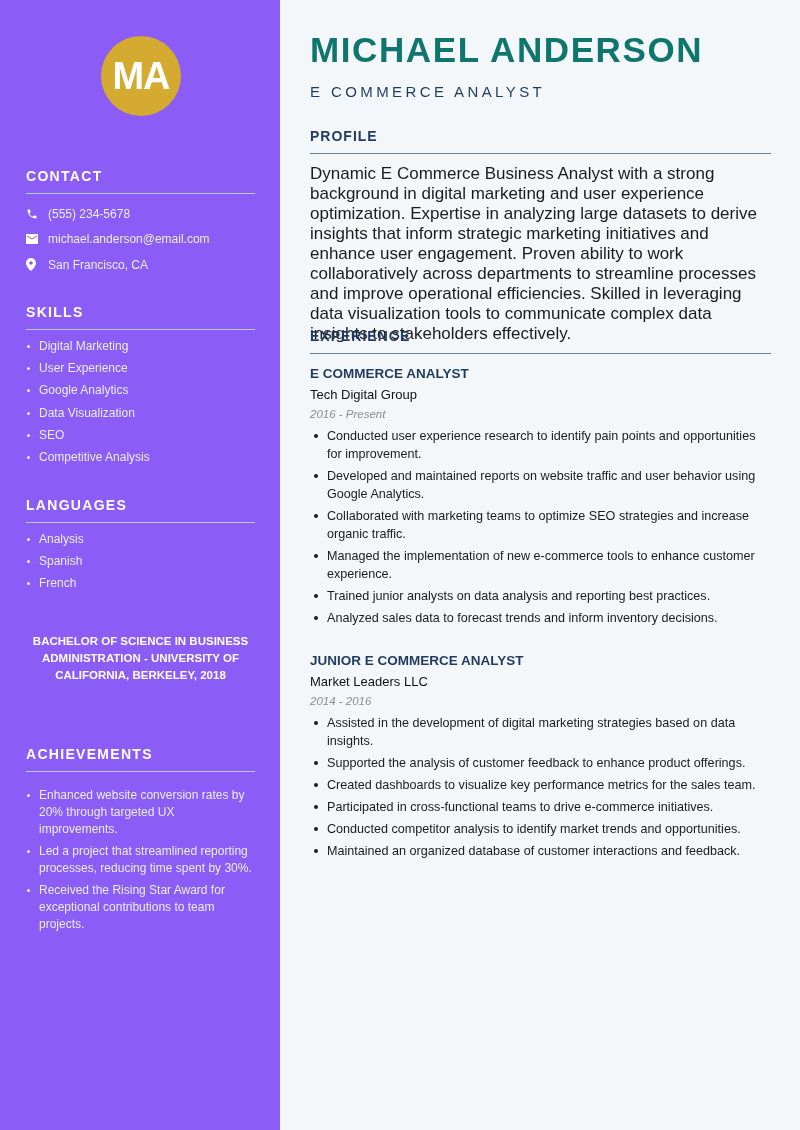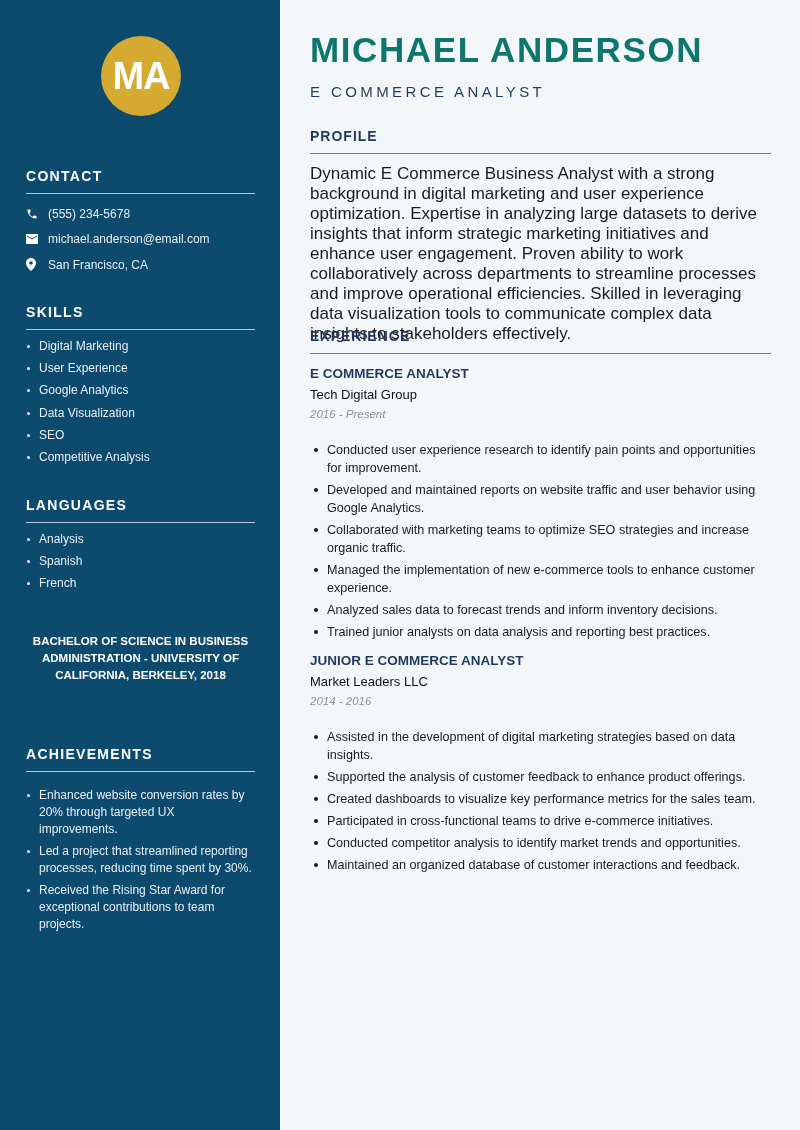--- a/index.html
+++ b/index.html
@@ -4,21 +4,21 @@
 <style>
   * { margin: 0; padding: 0; box-sizing: border-box; }
   html, body { width: 800px; height: 1130px; overflow: hidden; }
   body {
     font-family: "Liberation Sans", "DejaVu Sans", sans-serif;
     background: #f4f7f9;
     position: relative;
   }
   .sidebar {
     position: absolute; left: 0; top: 0; width: 280px; height: 1130px;
-    background: #0c4a6e; color: #ffffff;
+    background: #8b5cf6; color: #ffffff;
     padding: 0 26px;
   }
   .avatar {
     position: absolute; left: 101px; top: 36px; width: 80px; height: 80px;
     border-radius: 50%; background: #d4ab30;
     display: flex; align-items: center; justify-content: center;
     color: #ffffff; font-weight: bold; font-size: 38px; letter-spacing: -1px;
   }
   .side-section { position: absolute; left: 26px; width: 229px; }
   .side-heading {
@@ -56,21 +56,21 @@
     font-weight: bold; font-size: 14px; letter-spacing: 1px; color: #1f3a5f;
     padding-bottom: 9px; border-bottom: 1.5px solid #6b7f96;
   }
   .profile-text {
     margin-top: 10px; font-size: 17px; line-height: 20px; color: #1b1b1b;
   }
   .job { position: absolute; left: 0; width: 461px; }
   .job-title { font-weight: bold; font-size: 13.5px; color: #1f3a5f; }
   .job-company { font-size: 13px; color: #111; margin-top: 6px; font-weight: 500; }
   .job-dates { font-size: 11.5px; font-style: italic; color: #8a8f95; margin-top: 6px; }
-  .job-list { list-style: none; margin-top: 21px; }
+  .job-list { list-style: none; margin-top: 7px; }
   .job-list li {
     position: relative; padding-left: 17px; font-size: 12.6px; line-height: 18px;
     color: #1b1b1b; margin-bottom: 4px;
   }
   .job-list li::before {
     content: ""; position: absolute; left: 4px; top: 7px; width: 4px; height: 4px;
     background: #1b1b1b; border-radius: 50%;
   }
 </style>
 </head>
@@ -161,22 +161,22 @@
 
   <div class="job" style="top:366px;">
     <div class="job-title">E COMMERCE ANALYST</div>
     <div class="job-company">Tech Digital Group</div>
     <div class="job-dates">2016 - Present</div>
     <ul class="job-list">
       <li>Conducted user experience research to identify pain points and opportunities for improvement.</li>
       <li>Developed and maintained reports on website traffic and user behavior using Google Analytics.</li>
       <li>Collaborated with marketing teams to optimize SEO strategies and increase organic traffic.</li>
       <li>Managed the implementation of new e-commerce tools to enhance customer experience.</li>
+      <li>Trained junior analysts on data analysis and reporting best practices.</li>
       <li>Analyzed sales data to forecast trends and inform inventory decisions.</li>
-      <li>Trained junior analysts on data analysis and reporting best practices.</li>
     </ul>
   </div>
 
   <div class="job" style="top:653px;">
     <div class="job-title">JUNIOR E COMMERCE ANALYST</div>
     <div class="job-company">Market Leaders LLC</div>
     <div class="job-dates">2014 - 2016</div>
     <ul class="job-list">
       <li>Assisted in the development of digital marketing strategies based on data insights.</li>
       <li>Supported the analysis of customer feedback to enhance product offerings.</li>

